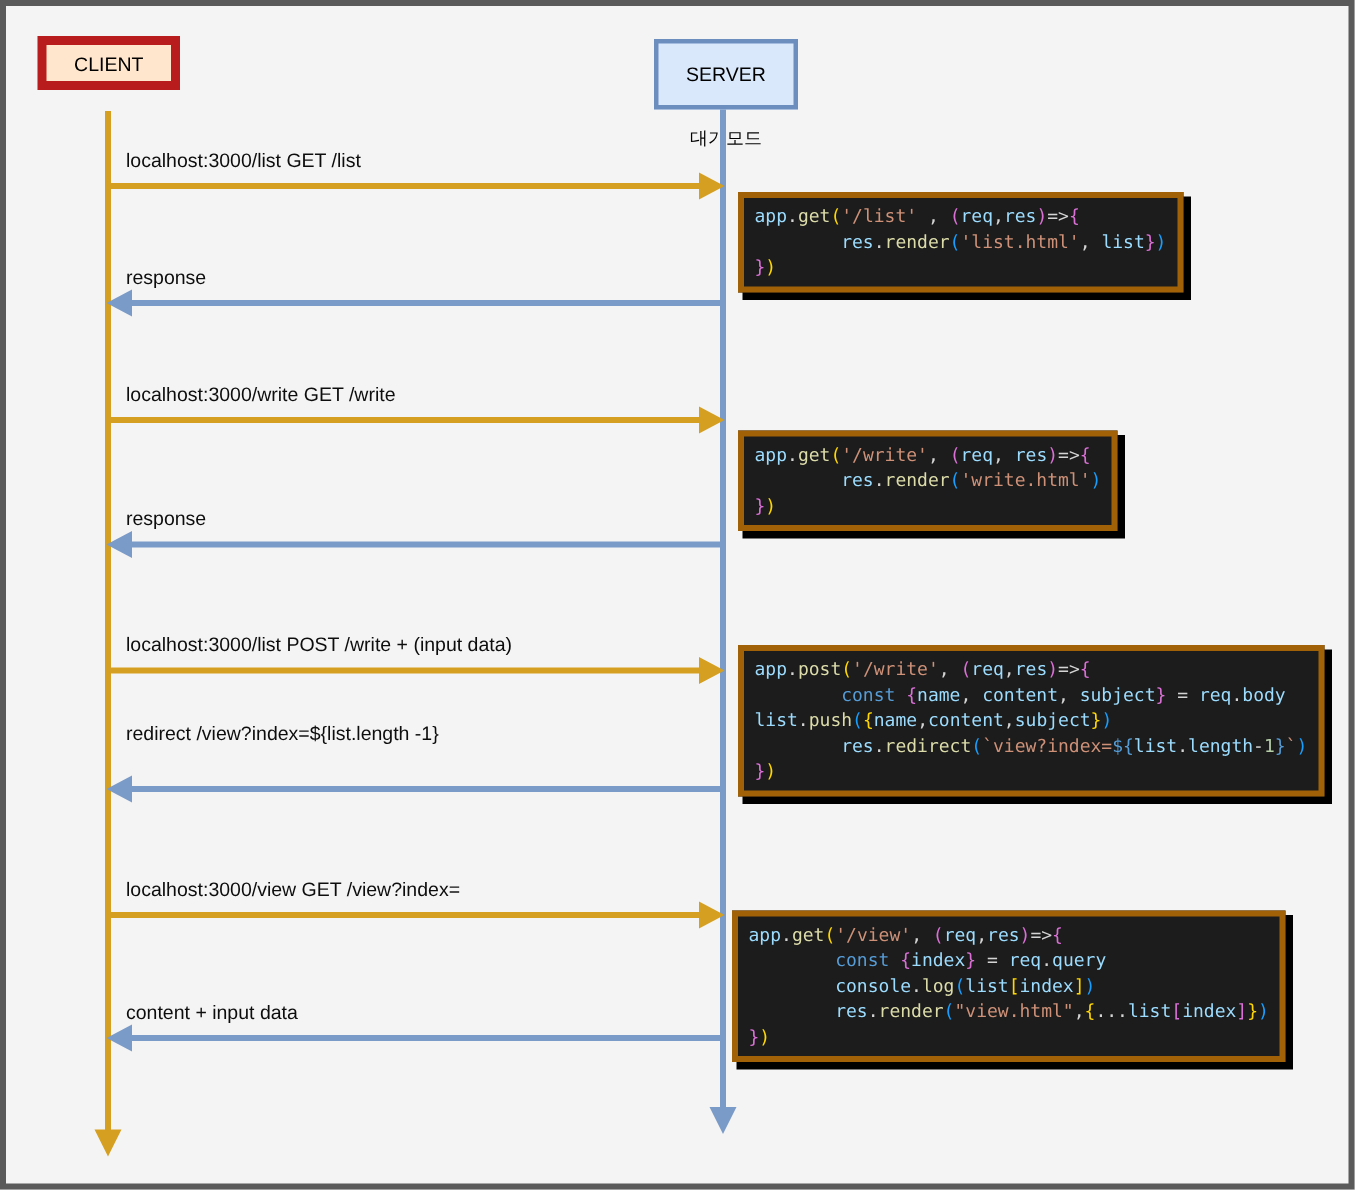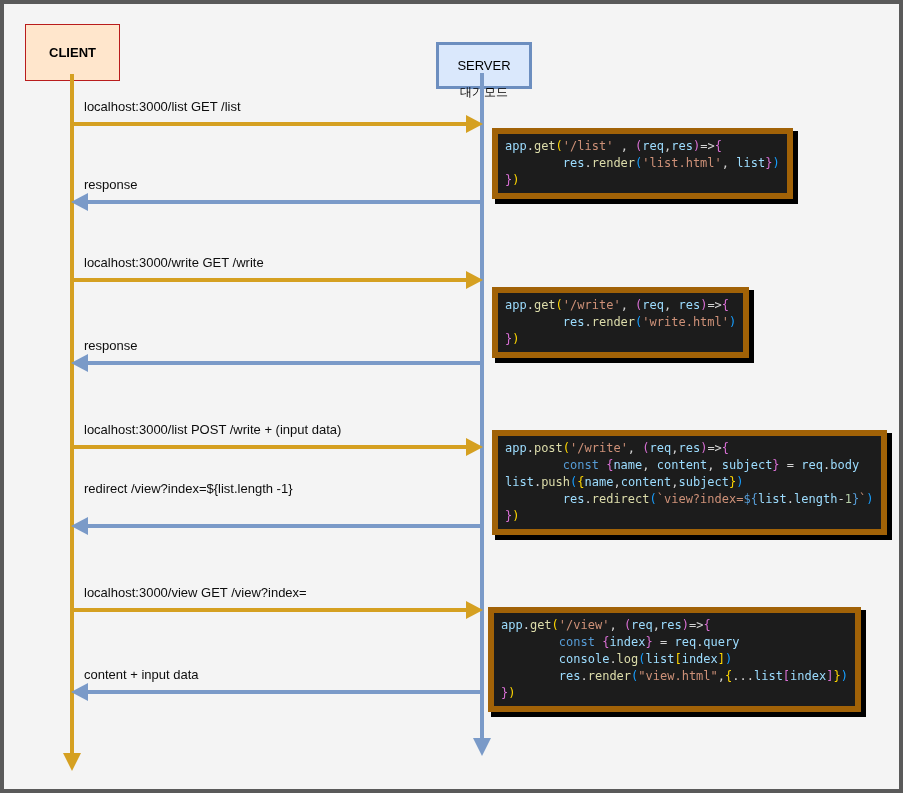--- a/index.html
+++ b/index.html
@@ -11,22 +11,22 @@
     border:4px solid #5a5a5a;
     overflow:hidden;
     font-family:"Liberation Sans", sans-serif;
   }
   .actor-box{
     position:absolute;
     display:flex;align-items:center;justify-content:center;
     font-size:13px;color:#000;
     box-sizing:border-box;
   }
-  #client-box{left:21px;top:20px;width:95px;height:57px;background:#FFE6CC;border:1px solid #b91c1c;font-weight:bold;}
-  #server-box{left:432px;top:22px;width:96px;height:47px;background:#DAE8FC;border:3px solid #6C8EBF;margin-top:16px;}
+  #client-box{left:21px;top:20px;width:95px;height:36px;background:#FFE6CC;border:6px solid #b91c1c;}
+  #server-box{left:432px;top:22px;width:96px;height:47px;background:#DAE8FC;border:3px solid #6C8EBF;}
   #server-status{
     position:absolute;left:422px;top:80px;width:116px;
     text-align:center;font-size:12px;color:#000;
   }
   .lifeline{position:absolute;width:4px;}
   #client-lifeline{left:66px;top:70px;height:680px;background:#D5A021;}
   #server-lifeline{left:476px;top:69px;height:666px;background:#7A9AC8;}
   .lifeline-head{position:absolute;width:0;height:0;border-left:9px solid transparent;border-right:9px solid transparent;}
   #client-lifeline-head{left:59px;top:749px;border-top:18px solid #D5A021;}
   #server-lifeline-head{left:469px;top:734px;border-top:18px solid #7A9AC8;}
@@ -37,21 +37,21 @@
   .to-right .head{right:-1px;border-left:17px solid #D5A021;}
   .to-left .line{left:15px;right:0;background:#7A9AC8;}
   .to-left .head{left:-1px;border-right:17px solid #7A9AC8;}
   .msg-label{
     position:absolute;left:80px;width:420px;height:17px;
     text-align:left;font-size:13px;color:#0d0d0d;
   }
   .code{
     position:absolute;
     background:#1c1c1c;
-    border:6px solid #a16207;
+    border:4px solid #a16207;
     box-shadow:4px 4px 0 1px #000;
     padding:4px 7px;
     font-family:"DejaVu Sans Mono","Liberation Mono",monospace;
     font-size:12px;line-height:17px;
     white-space:pre;
   }
   .code-line{white-space:pre;}
   .tk-v{color:#9CDCFE}
   .tk-f{color:#DCDCAA}
   .tk-k{color:#569CD6}

